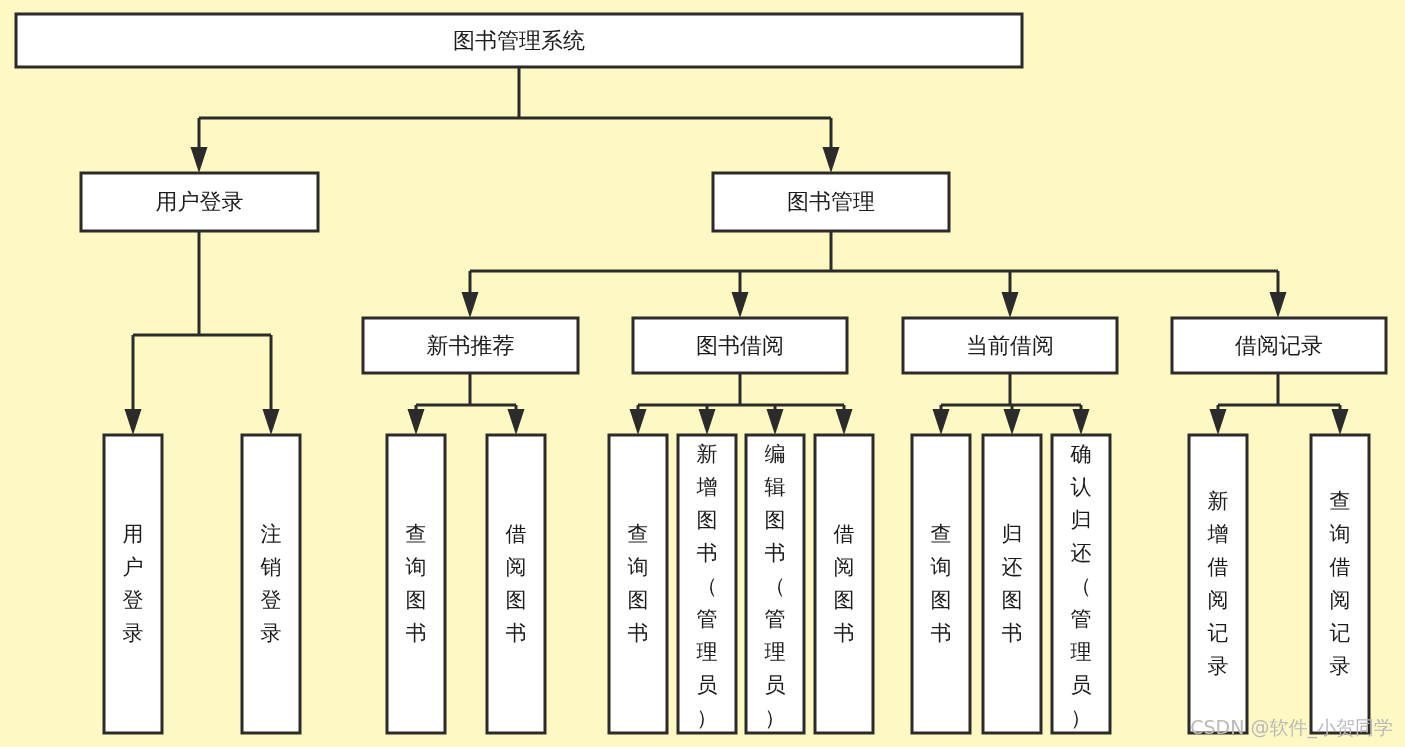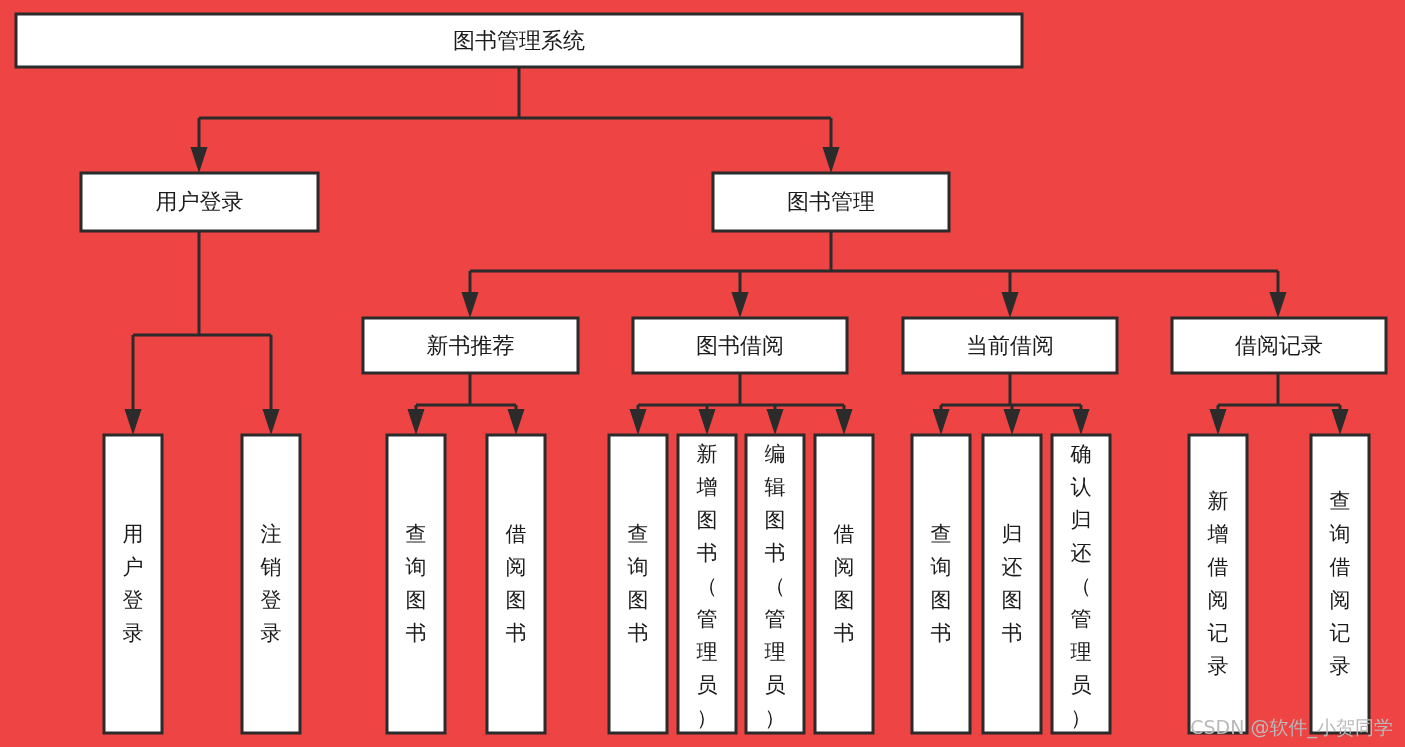--- a/index.html
+++ b/index.html
@@ -8,21 +8,21 @@
     padding: 0;
     background: #ffffff;
   }
   body {
     font-family: "DejaVu Sans", "Liberation Sans", sans-serif;
   }
   #diagram-root {
     position: relative;
     width: 1405px;
     height: 747px;
-    background: #ef4444;
+    background: #fef9c3;
     overflow: hidden;
   }
   svg.diagram-canvas {
     position: absolute;
     left: 0;
     top: 0;
     width: 1405px;
     height: 747px;
     display: block;
   }

